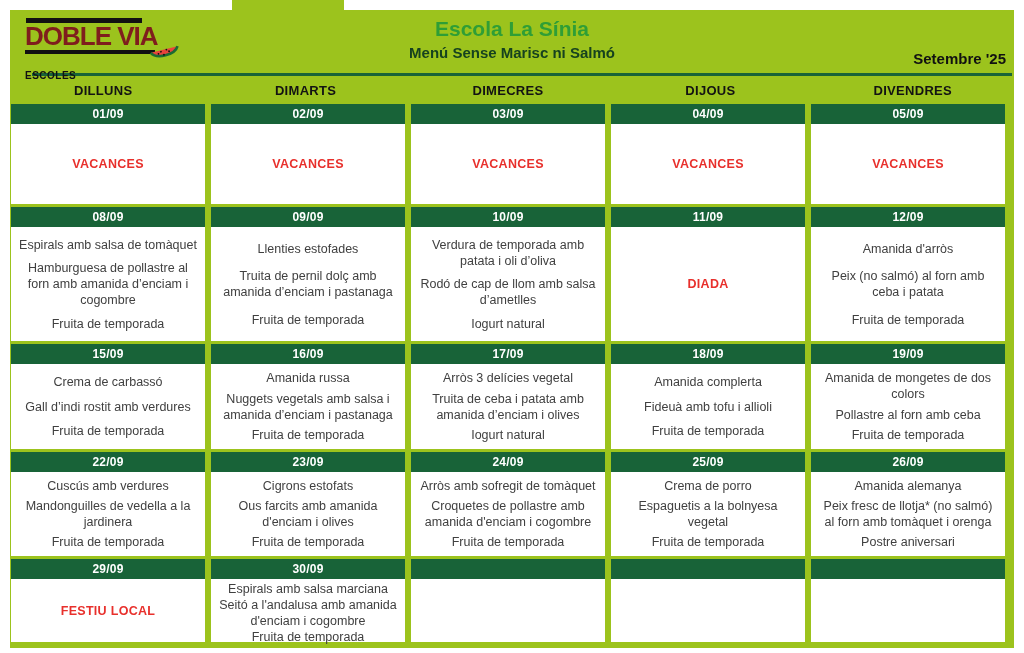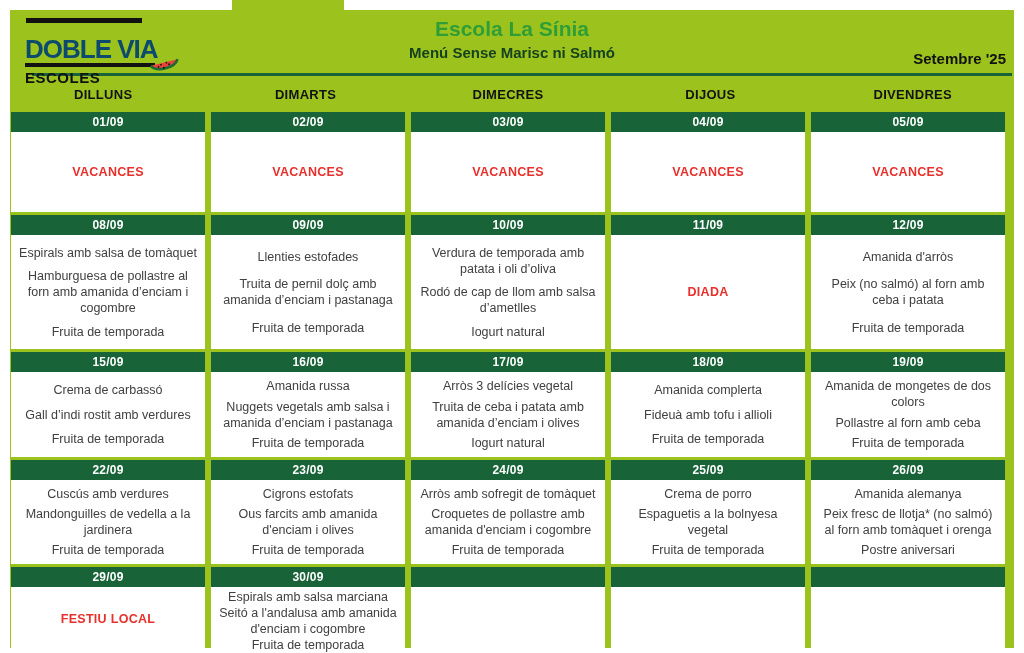--- a/index.html
+++ b/index.html
@@ -10,32 +10,32 @@
   }
   .top-strip{position:absolute;left:232px;top:0;width:112px;height:11px;background:#9CC31D;}
   .panel{
     position:absolute;left:10px;top:10px;width:1004px;height:638px;
     background:#9CC31D;box-sizing:border-box;
   }
   
   .header{position:relative;height:62px;}
   .logo{position:absolute;left:15px;top:8px;width:160px;}
   .logo-bar-top{width:116px;height:5px;background:#111;margin-left:1px;}
-  .logo-title{font-size:26px;font-weight:900;color:#0c4a6e;letter-spacing:-1px;line-height:1.0;margin-top:13px;}
+  .logo-title{font-size:26px;font-weight:900;color:#7f1d1d;letter-spacing:-1px;line-height:1.0;margin-top:0;}
   .logo-underline{position:relative;width:130px;height:4px;background:#111;margin-top:1px;}
   .melon{position:absolute;right:-26px;top:-7px;}
-  .logo-sub{font-size:15px;font-weight:800;color:#111;letter-spacing:0.5px;margin-top:2px;}
+  .logo-sub{font-size:10px;font-weight:800;color:#111;letter-spacing:0.5px;margin-top:16px;}
   .title-block{position:absolute;left:0;right:0;top:7px;text-align:center;}
   .school-title{font-size:21px;font-weight:800;color:#2F9E36;line-height:1.15;}
   .menu-subtitle{font-size:15px;font-weight:800;color:#16421F;margin-top:3px;}
   .month-label{position:absolute;right:8px;bottom:5px;font-size:15px;font-weight:800;color:#111;}
   .divider{height:3px;background:#186338;margin:1px 2px 0 22px;}
   
   .grid-margins{margin-left:1px;margin-right:9px;}
-  .day-row{display:grid;grid-template-columns:repeat(5,1fr);gap:18px;height:36px;align-items:center;}
+  .day-row{display:grid;grid-template-columns:repeat(5,1fr);gap:18px;height:28px;align-items:center;}
   .day-header{text-align:center;font-size:13px;font-weight:800;color:#131313;letter-spacing:0.3px;}
   .week{display:grid;grid-template-columns:repeat(5,1fr);gap:6px;margin-top:0;}
   .week + .week{margin-top:3px;}
   .daycol{display:flex;flex-direction:column;}
   .date-bar{
     height:20px;background:#186338;color:#fff;
     display:flex;align-items:center;justify-content:center;
     font-size:12px;font-weight:700;letter-spacing:0.2px;flex:none;
   }
   .cell{

